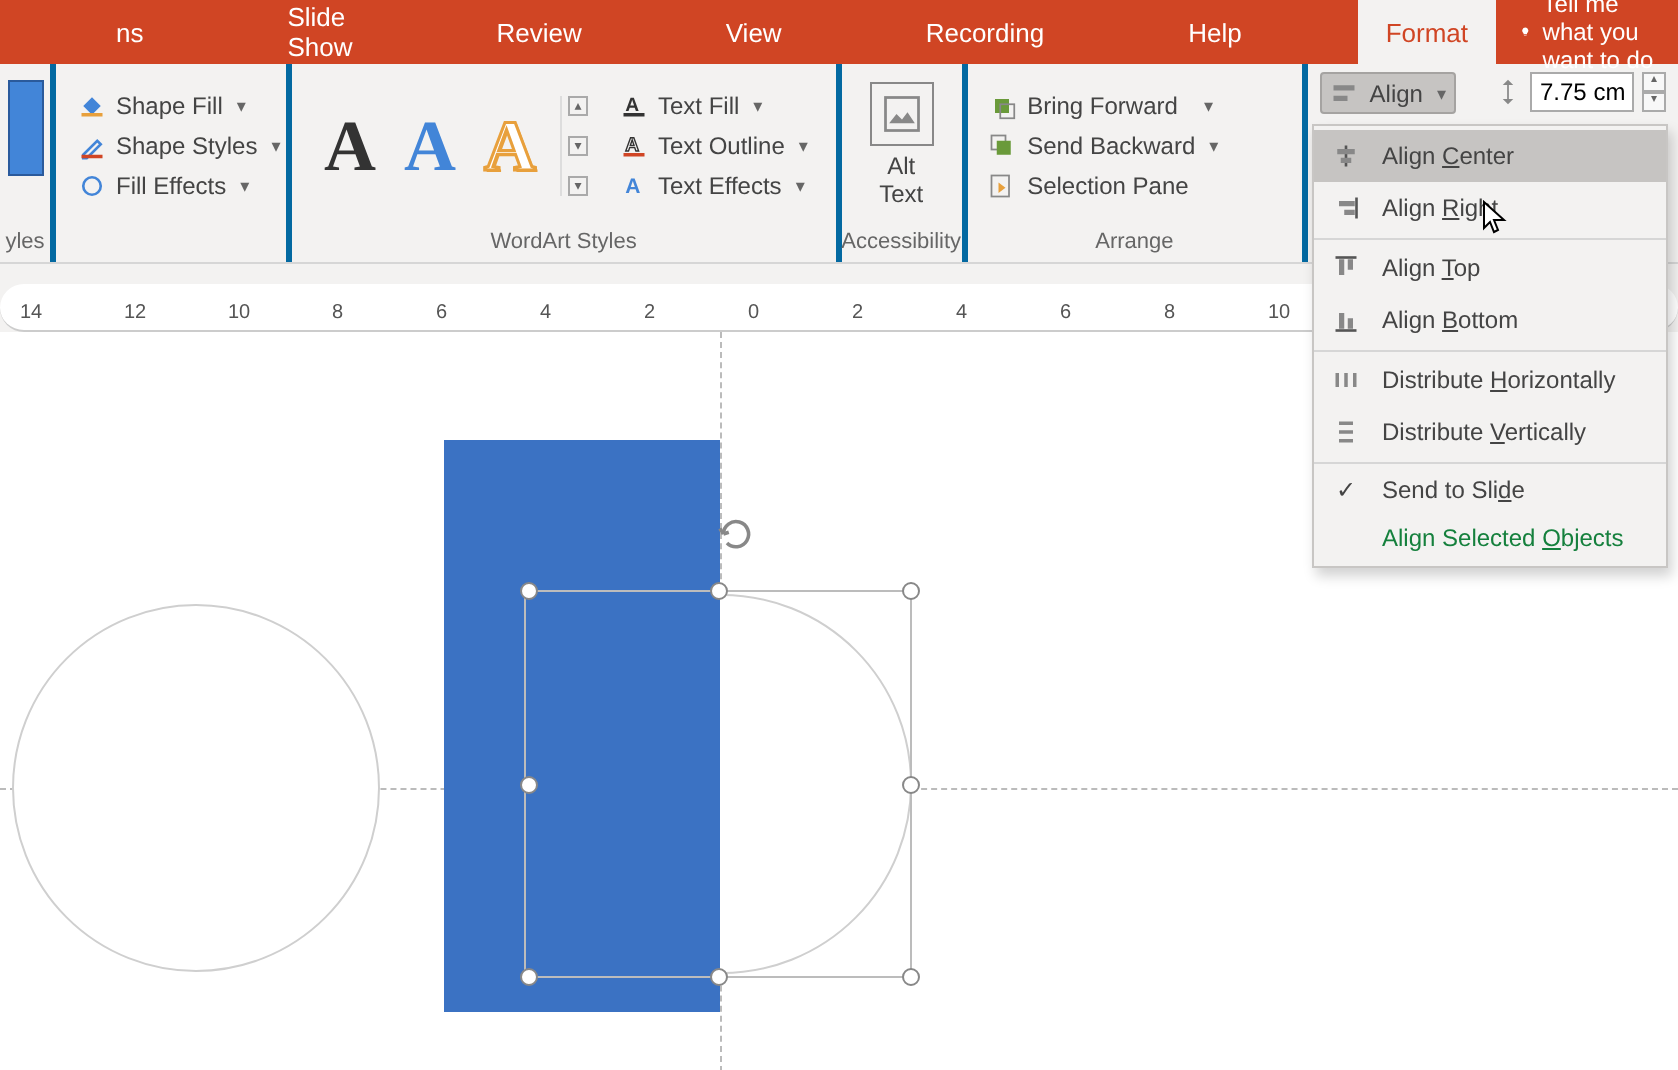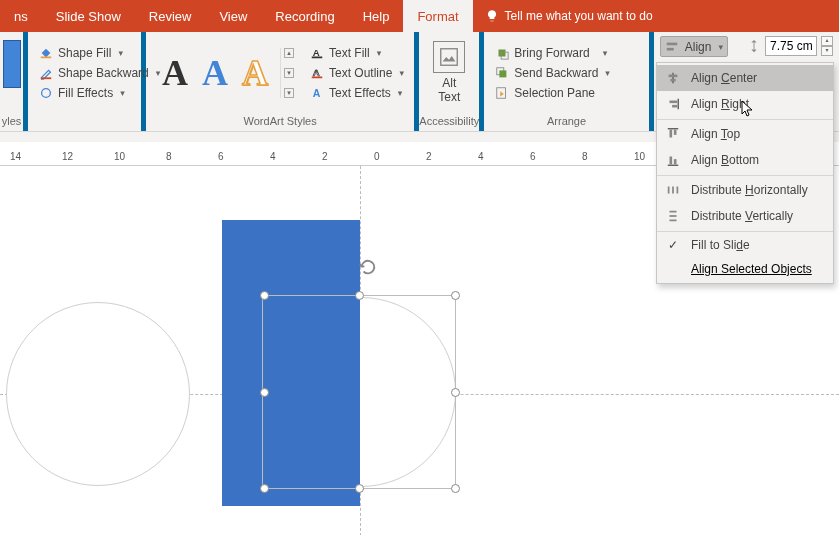--- a/index.html
+++ b/index.html
@@ -1,28 +1,28 @@
 <!DOCTYPE html>
 <html><head>
 <meta charset="utf-8">
 <style>
   * { box-sizing: border-box; margin: 0; padding: 0; }
   body { font-family: "Segoe UI", sans-serif; font-size: 12px; color: #444; background: #f3f2f1; width: 839px; height: 535px; overflow: hidden; position: relative; }
   
   
   .titlebar { height: 32px; background: #d04524; display: flex; align-items: stretch; color: #fff; }
-  .tab { padding: 0 14px; display: flex; align-items: center; font-size: 13px; cursor: pointer; }
+  .tab { padding: 0 14px; display: flex; align-items: center; font-size: 13px; cursor: pointer; margin-left: 44px; }
   .tab.active { background: #f3f2f1; color: #d04524; }
   .tellme { display: flex; align-items: center; gap: 6px; padding: 0 12px; }
   .bulb-icon { width: 14px; height: 14px; display: inline-block; }
   .bulb-icon svg { width: 100%; height: 100%; fill: #fff; }
   
   
   .ribbon { height: 100px; background: #f3f2f1; border-bottom: 1px solid #d6d6d6; display: flex; align-items: stretch; }
-  .group { border-right: 5px solid #0369a1; display: flex; flex-direction: column; position: relative; }
+  .group { border-right: 3px solid #0369a1; display: flex; flex-direction: column; position: relative; }
   .group-content { flex: 1; display: flex; align-items: center; padding: 4px 6px; gap: 2px; }
   .group-label { text-align: center; font-size: 11px; color: #666; padding: 2px 0 4px; }
   
   .ctrl { display: flex; align-items: center; gap: 5px; padding: 2px 4px; border-radius: 2px; cursor: pointer; white-space: nowrap; }
   .stack { display: flex; flex-direction: column; gap: 1px; }
   .caret { font-size: 9px; color: #666; margin-left: 2px; }
   .icon16 { width: 15px; height: 15px; display: inline-flex; align-items: center; justify-content: center; }
   
   
   .wa-gallery { display: flex; gap: 14px; padding: 0 10px; }
@@ -42,41 +42,41 @@
   .arrange-right { display: flex; flex-direction: column; gap: 1px; }
   .align-open { background: #c6c4c2 !important; border: 1px solid #a5a3a1; }
   
   
   .size-box { display: flex; align-items: center; gap: 4px; }
   .size-input { width: 52px; height: 20px; border: 1px solid #aaa; background: #fff; font-size: 12px; padding: 0 4px; text-align: right; }
   .spinner { width: 12px; display: flex; flex-direction: column; }
   .spin { height: 10px; border: 1px solid #aaa; font-size: 6px; text-align: center; line-height: 7px; color: #666; background: #f8f8f8; }
   
   
-  .ruler { height: 24px; background: #fff; border-bottom: 1px solid #ccc; margin-top: 10px; position: relative; overflow: hidden; font-size: 10px; color: #555; display: flex; align-items: center; }
+  .ruler { height: 24px; background: #fff; border-bottom: 1px solid #ccc; margin-top: 10px; position: relative; overflow: hidden; font-size: 10px; color: #555; display: flex; align-items: center; border-radius: 12px; }
   .ruler .ticks { position: absolute; left: 0; right: 0; height: 100%; }
   .ruler .tick { position: absolute; bottom: 3px; }
   
   .canvas { position: relative; height: 370px; background: #fff; overflow: hidden; }
   .vdash { position: absolute; top: 0; bottom: 0; left: 360px; border-left: 1px dashed #bbb; }
   .hdash { position: absolute; left: 0; right: 0; top: 228px; border-top: 1px dashed #bbb; }
   .circle1 { position: absolute; left: 6px; top: 136px; width: 184px; height: 184px; border-radius: 50%; background: #fff; border: 1px solid #cfcfcf; }
   .circle2 { position: absolute; left: 266px; top: 131px; width: 190px; height: 190px; border-radius: 50%; background: #fff; border: 1px solid #cfcfcf; }
   .rect { position: absolute; left: 222px; top: 54px; width: 138px; height: 286px; background: #3b72c3; }
   .sel-border { position: absolute; left: 262px; top: 129px; width: 194px; height: 194px; border: 1px solid #bcbcbc; }
   .handle { position: absolute; width: 9px; height: 9px; background: #fff; border: 1px solid #888; border-radius: 50%; }
   .rot { position: absolute; left: 359px; top: 92px; width: 20px; height: 20px; }
   .rot svg { width: 18px; height: 18px; stroke: #888; fill: none; stroke-width: 2; }
   
   
   .align-menu { position: absolute; left: 656px; top: 62px; width: 178px; background: #f3f2f1; border: 1px solid #c8c6c4; box-shadow: 2px 4px 6px rgba(0,0,0,.18); z-index: 50; padding: 2px 0; }
   .mi { display: flex; align-items: center; gap: 10px; padding: 5px 10px 5px 8px; font-size: 12px; cursor: pointer; }
   .mi.hover { background: #c6c4c2; }
   .mi.sep { border-top: 1px solid #d6d6d6; margin-top: 2px; padding-top: 6px; }
-  .mi.disabled { color: #000000; text-decoration: underline; }
+  .mi.disabled { color: #15803d; }
   .mi-icon { width: 16px; height: 16px; display: inline-flex; align-items: center; justify-content: center; color: #555; }
   .check { width: 16px; text-align: center; font-size: 12px; color: #444; }
   .accel { text-decoration: underline; }
   
   .cursor-fake { position: absolute; left: 741px; top: 100px; width: 14px; height: 18px; z-index: 60; }
   .cursor-fake svg { width: 14px; height: 18px; }
 </style>
 </head>
 <body>
 
@@ -120,21 +120,21 @@
           <span>Shape Fill</span>
             <span class="caret">▾</span>
         </div>
         <div class="ctrl">
           <span class="icon16">
               <svg width="14" height="14" viewBox="0 0 16 16">
                 <path fill="none" stroke="#4285d8" stroke-width="1.5" d="M3 13l8-8 2 2-8 8H3z"></path>
                 <rect x="2" y="13" width="12" height="2" fill="#d04524"></rect>
               </svg>
             </span>
-          <span>Shape Backward</span>
+          <span>Shape Styles</span>
             <span class="caret">▾</span>
         </div>
         <div class="ctrl">
           <span class="icon16">
               <svg width="14" height="14" viewBox="0 0 16 16">
                 <circle cx="8" cy="8" r="5" fill="none" stroke="#4285d8" stroke-width="1.5"></circle>
               </svg>
             </span>
           <span>Fill Effects</span>
             <span class="caret">▾</span>
@@ -382,21 +382,21 @@
         <svg width="14" height="14" viewBox="0 0 16 16">
           <rect x="4" y="2" width="8" height="2" fill="#888"></rect>
           <rect x="4" y="7" width="8" height="2" fill="#888"></rect>
           <rect x="4" y="12" width="8" height="2" fill="#888"></rect>
         </svg>
       </span>
     <span><span>Distribute </span><span class="accel">V</span><span>ertically</span></span>
   </div>
   <div class="mi sep">
     <span class="check">✓</span>
-    <span><span>Fill to Sli</span><span class="accel">d</span><span>e</span></span>
+    <span><span>Send to Sli</span><span class="accel">d</span><span>e</span></span>
   </div>
   <div class="mi disabled">
     <span class="check"></span>
     <span><span>Align Selected </span><span class="accel">O</span><span>bjects</span></span>
   </div>
 </div>
 
 <div class="cursor-fake">
   <svg viewBox="0 0 14 18">
       <path d="M1 1l0 13 3-3 2 5 2-1-2-5 5 0z" fill="#fff" stroke="#000"></path>

